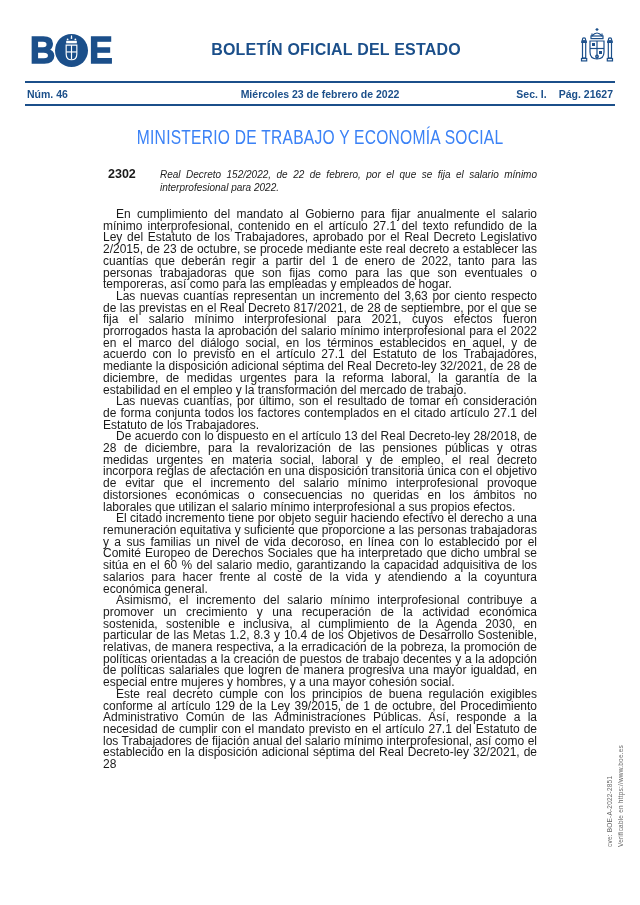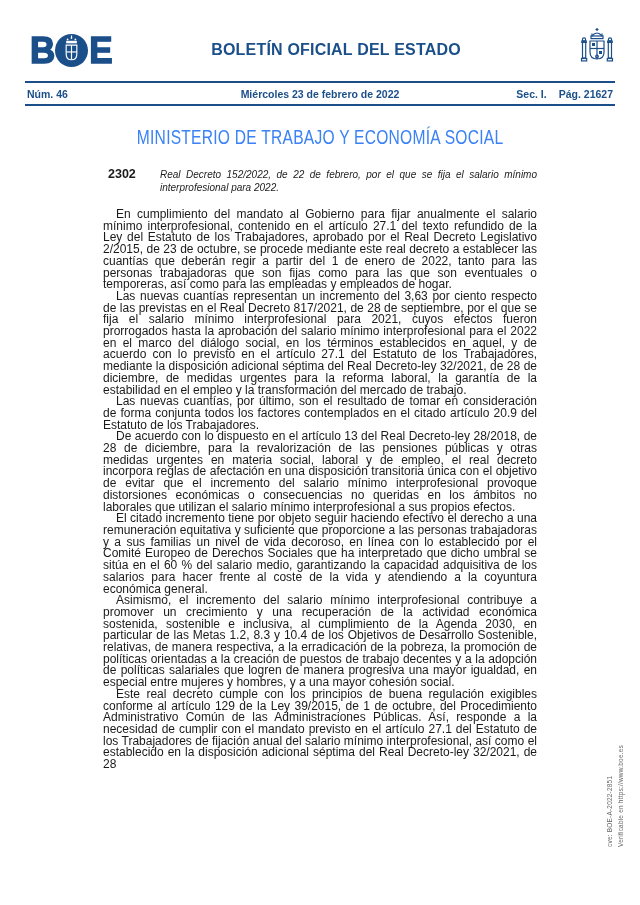--- a/index.html
+++ b/index.html
@@ -159,21 +159,21 @@
   </div>
 
   <div class="decree-row">
     <div class="decree-num">2302</div>
     <div class="decree-title">Real Decreto 152/2022, de 22 de febrero, por el que se fija el salario mínimo interprofesional para 2022.</div>
   </div>
 
   <div class="body-text">
     <p>En cumplimiento del mandato al Gobierno para fijar anualmente el salario mínimo interprofesional, contenido en el artículo 27.1 del texto refundido de la Ley del Estatuto de los Trabajadores, aprobado por el Real Decreto Legislativo 2/2015, de 23 de octubre, se procede mediante este real decreto a establecer las cuantías que deberán regir a partir del 1 de enero de 2022, tanto para las personas trabajadoras que son fijas como para las que son eventuales o temporeras, así como para las empleadas y empleados de hogar.</p>
     <p>Las nuevas cuantías representan un incremento del 3,63 por ciento respecto de las previstas en el Real Decreto 817/2021, de 28 de septiembre, por el que se fija el salario mínimo interprofesional para 2021, cuyos efectos fueron prorrogados hasta la aprobación del salario mínimo interprofesional para el 2022 en el marco del diálogo social, en los términos establecidos en aquel, y de acuerdo con lo previsto en el artículo 27.1 del Estatuto de los Trabajadores, mediante la disposición adicional séptima del Real Decreto-ley 32/2021, de 28 de diciembre, de medidas urgentes para la reforma laboral, la garantía de la estabilidad en el empleo y la transformación del mercado de trabajo.</p>
-    <p>Las nuevas cuantías, por último, son el resultado de tomar en consideración de forma conjunta todos los factores contemplados en el citado artículo 20.9 del Estatuto de los Trabajadores.</p>
+    <p>Las nuevas cuantías, por último, son el resultado de tomar en consideración de forma conjunta todos los factores contemplados en el citado artículo 27.1 del Estatuto de los Trabajadores.</p>
     <p>De acuerdo con lo dispuesto en el artículo 13 del Real Decreto-ley 28/2018, de 28 de diciembre, para la revalorización de las pensiones públicas y otras medidas urgentes en materia social, laboral y de empleo, el real decreto incorpora reglas de afectación en una disposición transitoria única con el objetivo de evitar que el incremento del salario mínimo interprofesional provoque distorsiones económicas o consecuencias no queridas en los ámbitos no laborales que utilizan el salario mínimo interprofesional a sus propios efectos.</p>
     <p>El citado incremento tiene por objeto seguir haciendo efectivo el derecho a una remuneración equitativa y suficiente que proporcione a las personas trabajadoras y a sus familias un nivel de vida decoroso, en línea con lo establecido por el Comité Europeo de Derechos Sociales que ha interpretado que dicho umbral se sitúa en el 60 % del salario medio, garantizando la capacidad adquisitiva de los salarios para hacer frente al coste de la vida y atendiendo a la coyuntura económica general.</p>
     <p>Asimismo, el incremento del salario mínimo interprofesional contribuye a promover un crecimiento y una recuperación de la actividad económica sostenida, sostenible e inclusiva, al cumplimiento de la Agenda 2030, en particular de las Metas 1.2, 8.3 y 10.4 de los Objetivos de Desarrollo Sostenible, relativas, de manera respectiva, a la erradicación de la pobreza, la promoción de políticas orientadas a la creación de puestos de trabajo decentes y a la adopción de políticas salariales que logren de manera progresiva una mayor igualdad, en especial entre mujeres y hombres, y a una mayor cohesión social.</p>
     <p>Este real decreto cumple con los principios de buena regulación exigibles conforme al artículo 129 de la Ley 39/2015, de 1 de octubre, del Procedimiento Administrativo Común de las Administraciones Públicas. Así, responde a la necesidad de cumplir con el mandato previsto en el artículo 27.1 del Estatuto de los Trabajadores de fijación anual del salario mínimo interprofesional, así como el establecido en la disposición adicional séptima del Real Decreto-ley 32/2021, de 28</p>
   </div>
 
   <div class="side-text">
     <div>cve: BOE-A-2022-2851</div>
     <div>Verificable en https://www.boe.es</div>
   </div>

